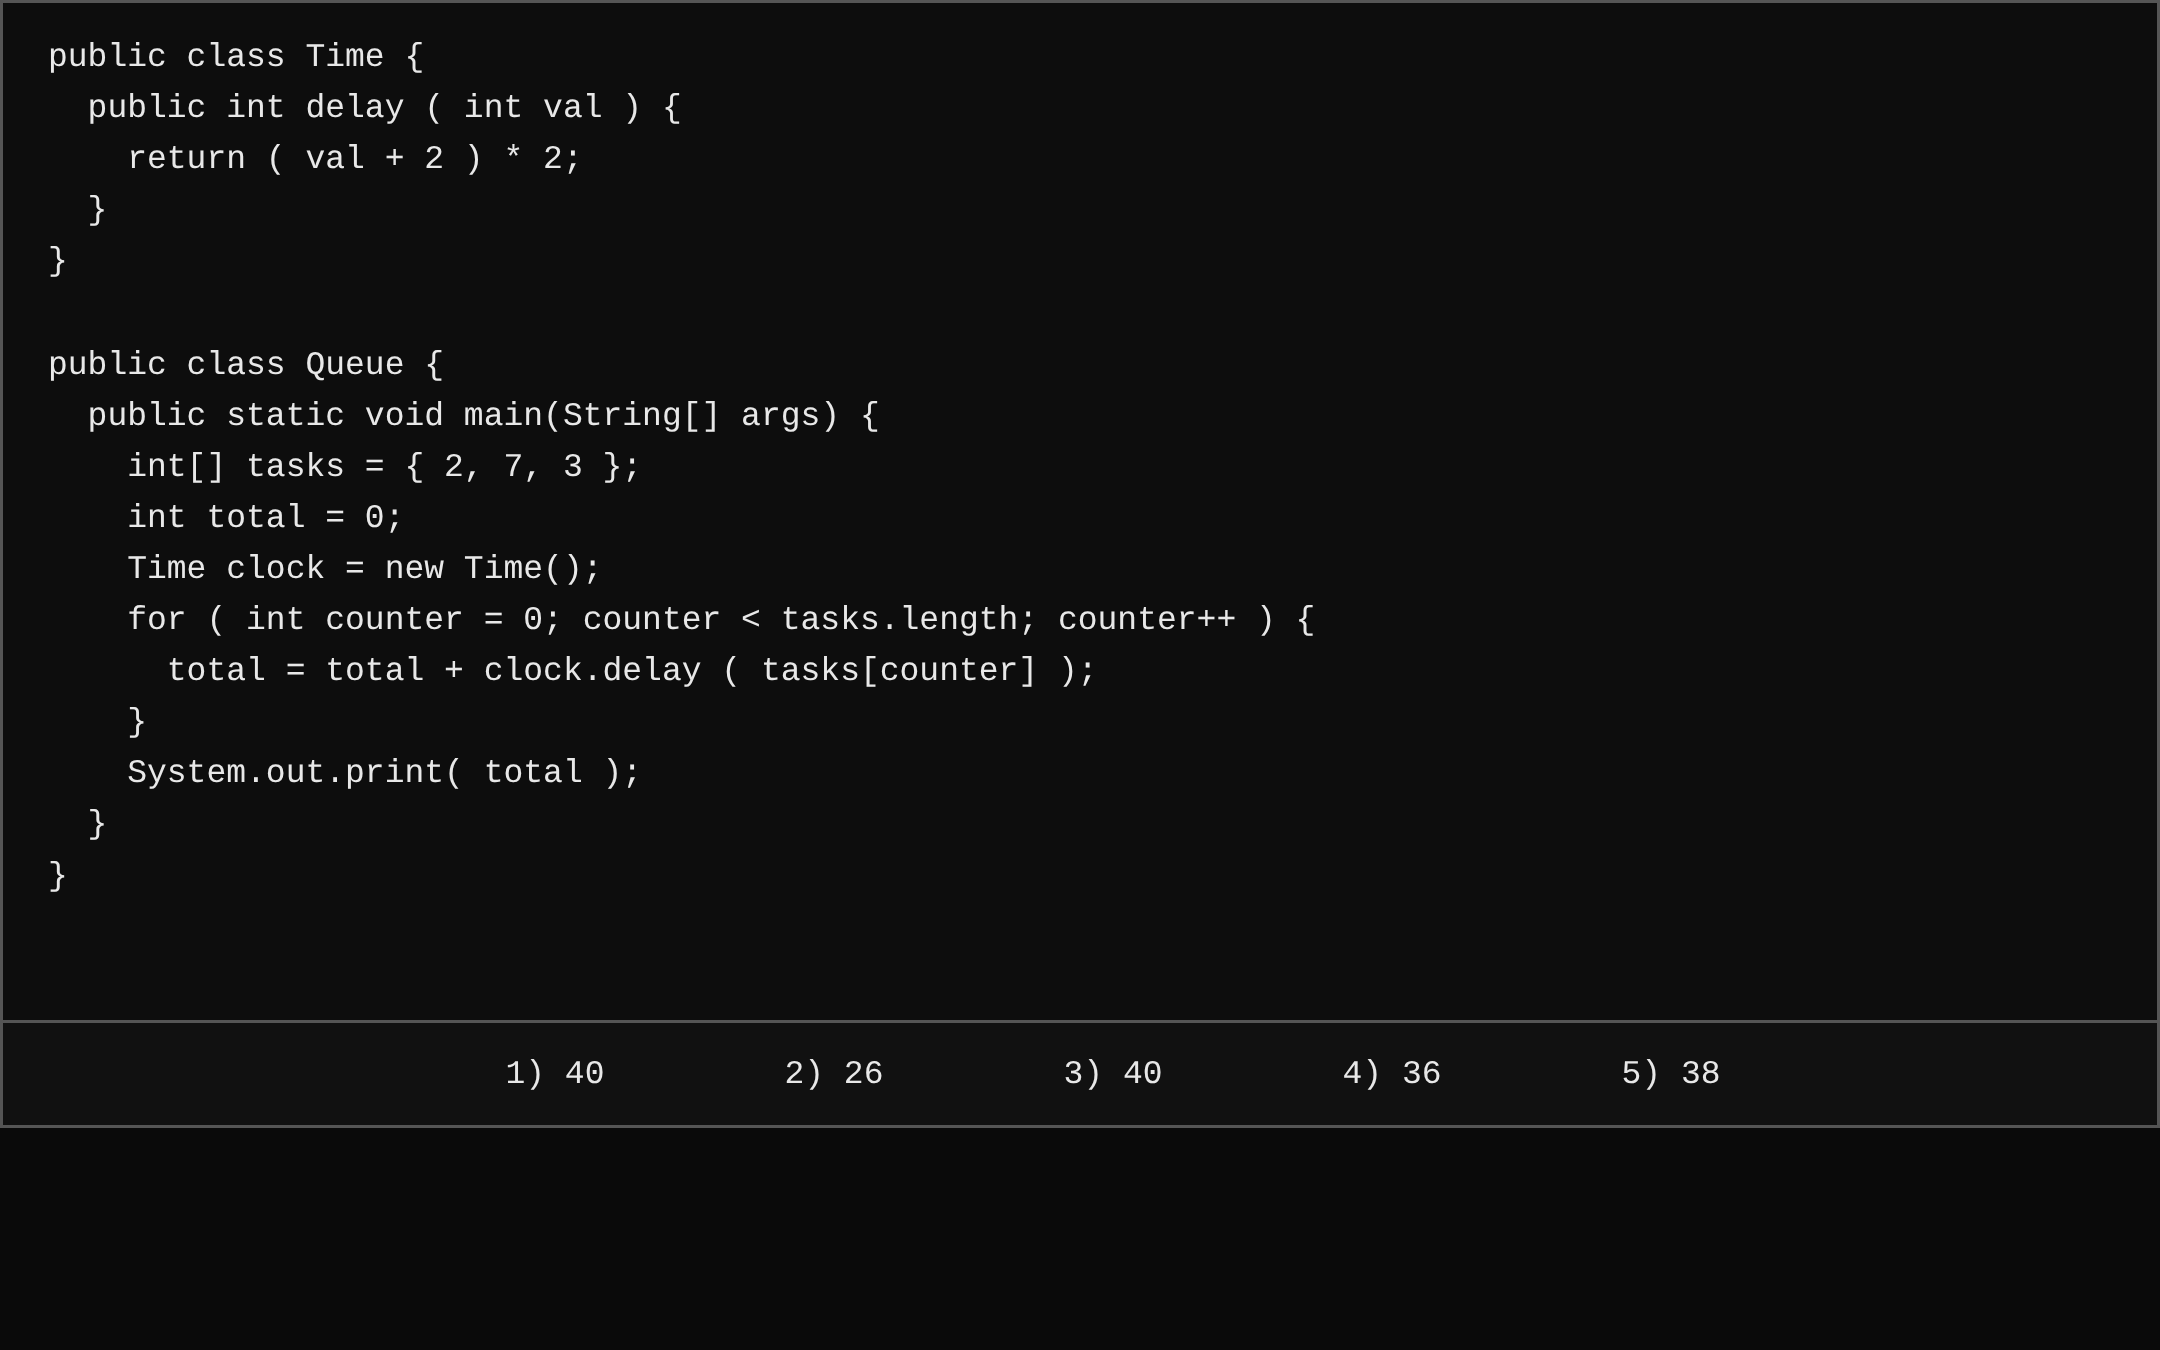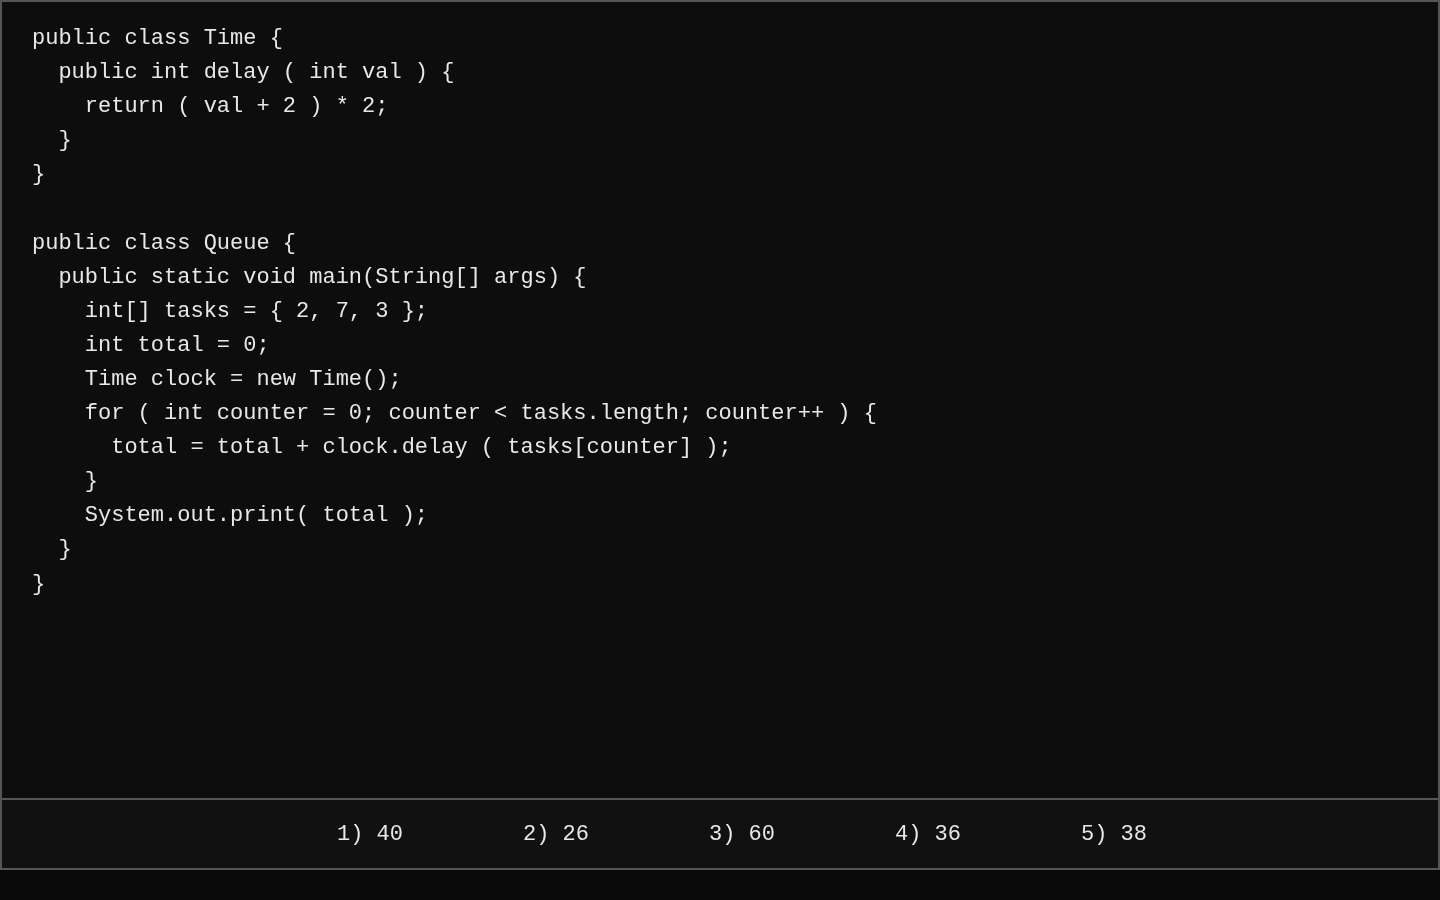--- a/index.html
+++ b/index.html
@@ -12,21 +12,21 @@
       width: 1440px;
       height: 900px;
       background-color: #0a0a0a;
       font-family: 'Courier New', Courier, monospace;
       color: #f0f0f0;
       overflow: hidden;
     }
 
     .main-container {
       width: 1440px;
-      height: 870px;
+      height: 752px;
       display: flex;
       flex-direction: column;
       border: 2px solid #555;
     }
 
     .code-area {
       flex: 1;
       background-color: #0d0d0d;
       padding: 20px 30px;
       overflow: hidden;
@@ -75,17 +75,17 @@
     for ( int counter = 0; counter &lt; tasks.length; counter++ ) {
       total = total + clock.delay ( tasks[counter] );
     }
     System.out.print( total );
   }
 }</div>
   </div>
   <div class="answer-bar">
     <span class="answer-option" id="answer-0">1) 40</span>
     <span class="answer-option" id="answer-1">2) 26</span>
-    <span class="answer-option" id="answer-2">3) 60</span>
+    <span class="answer-option" id="answer-2">3) 40</span>
     <span class="answer-option" id="answer-3">4) 36</span>
     <span class="answer-option" id="answer-4">5) 38</span>
   </div>
 </div>
 
 </body></html>

